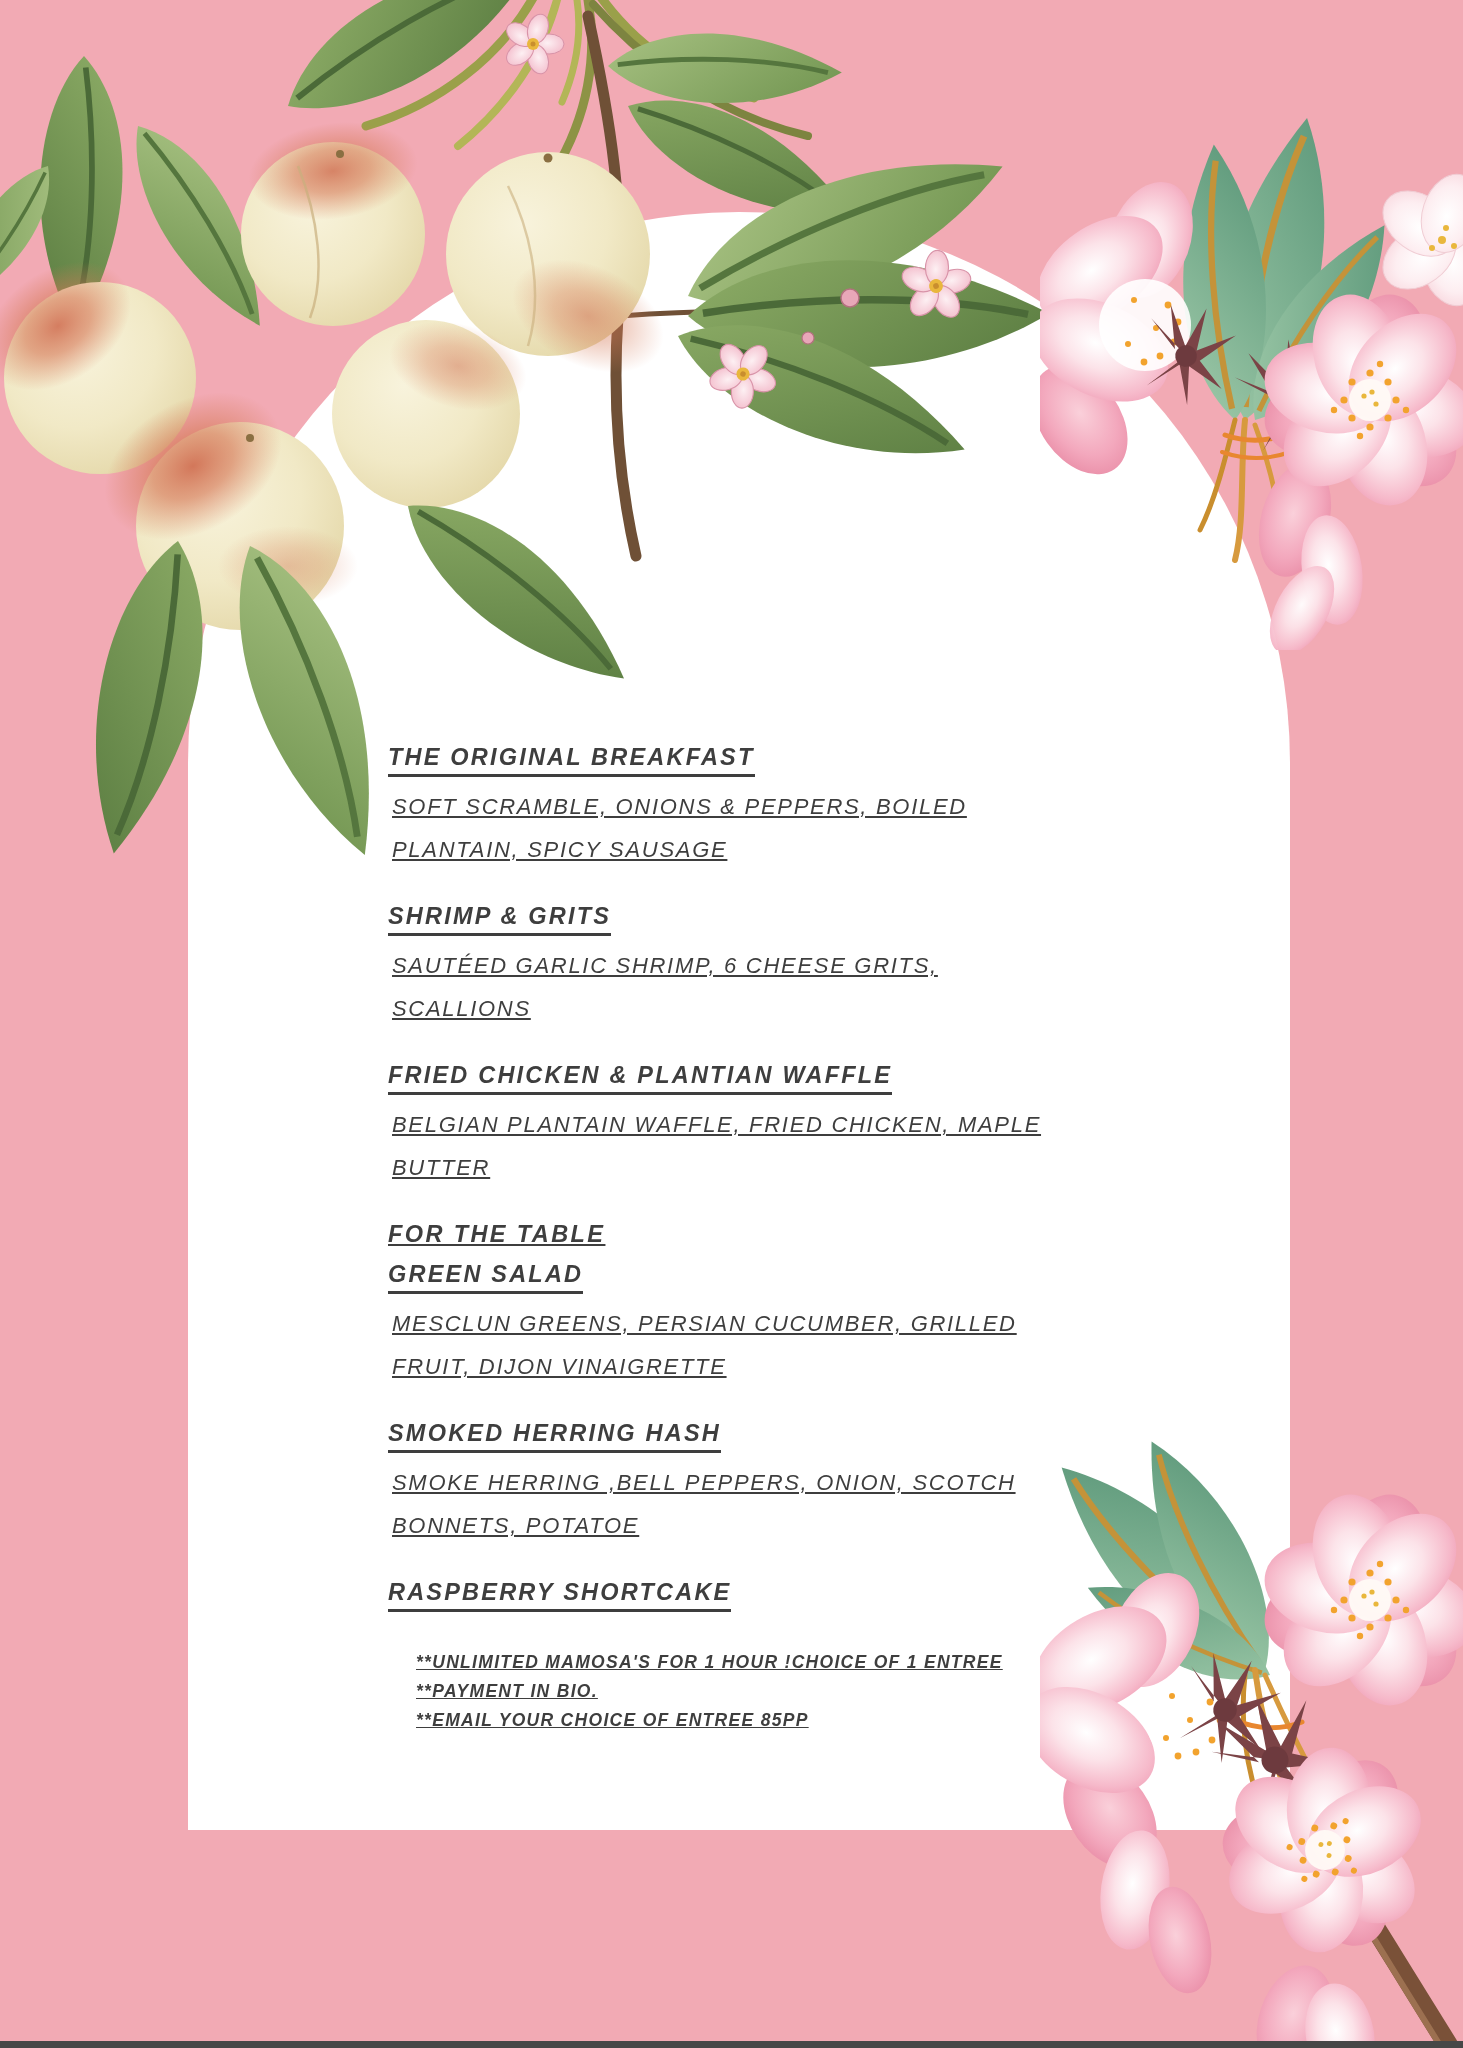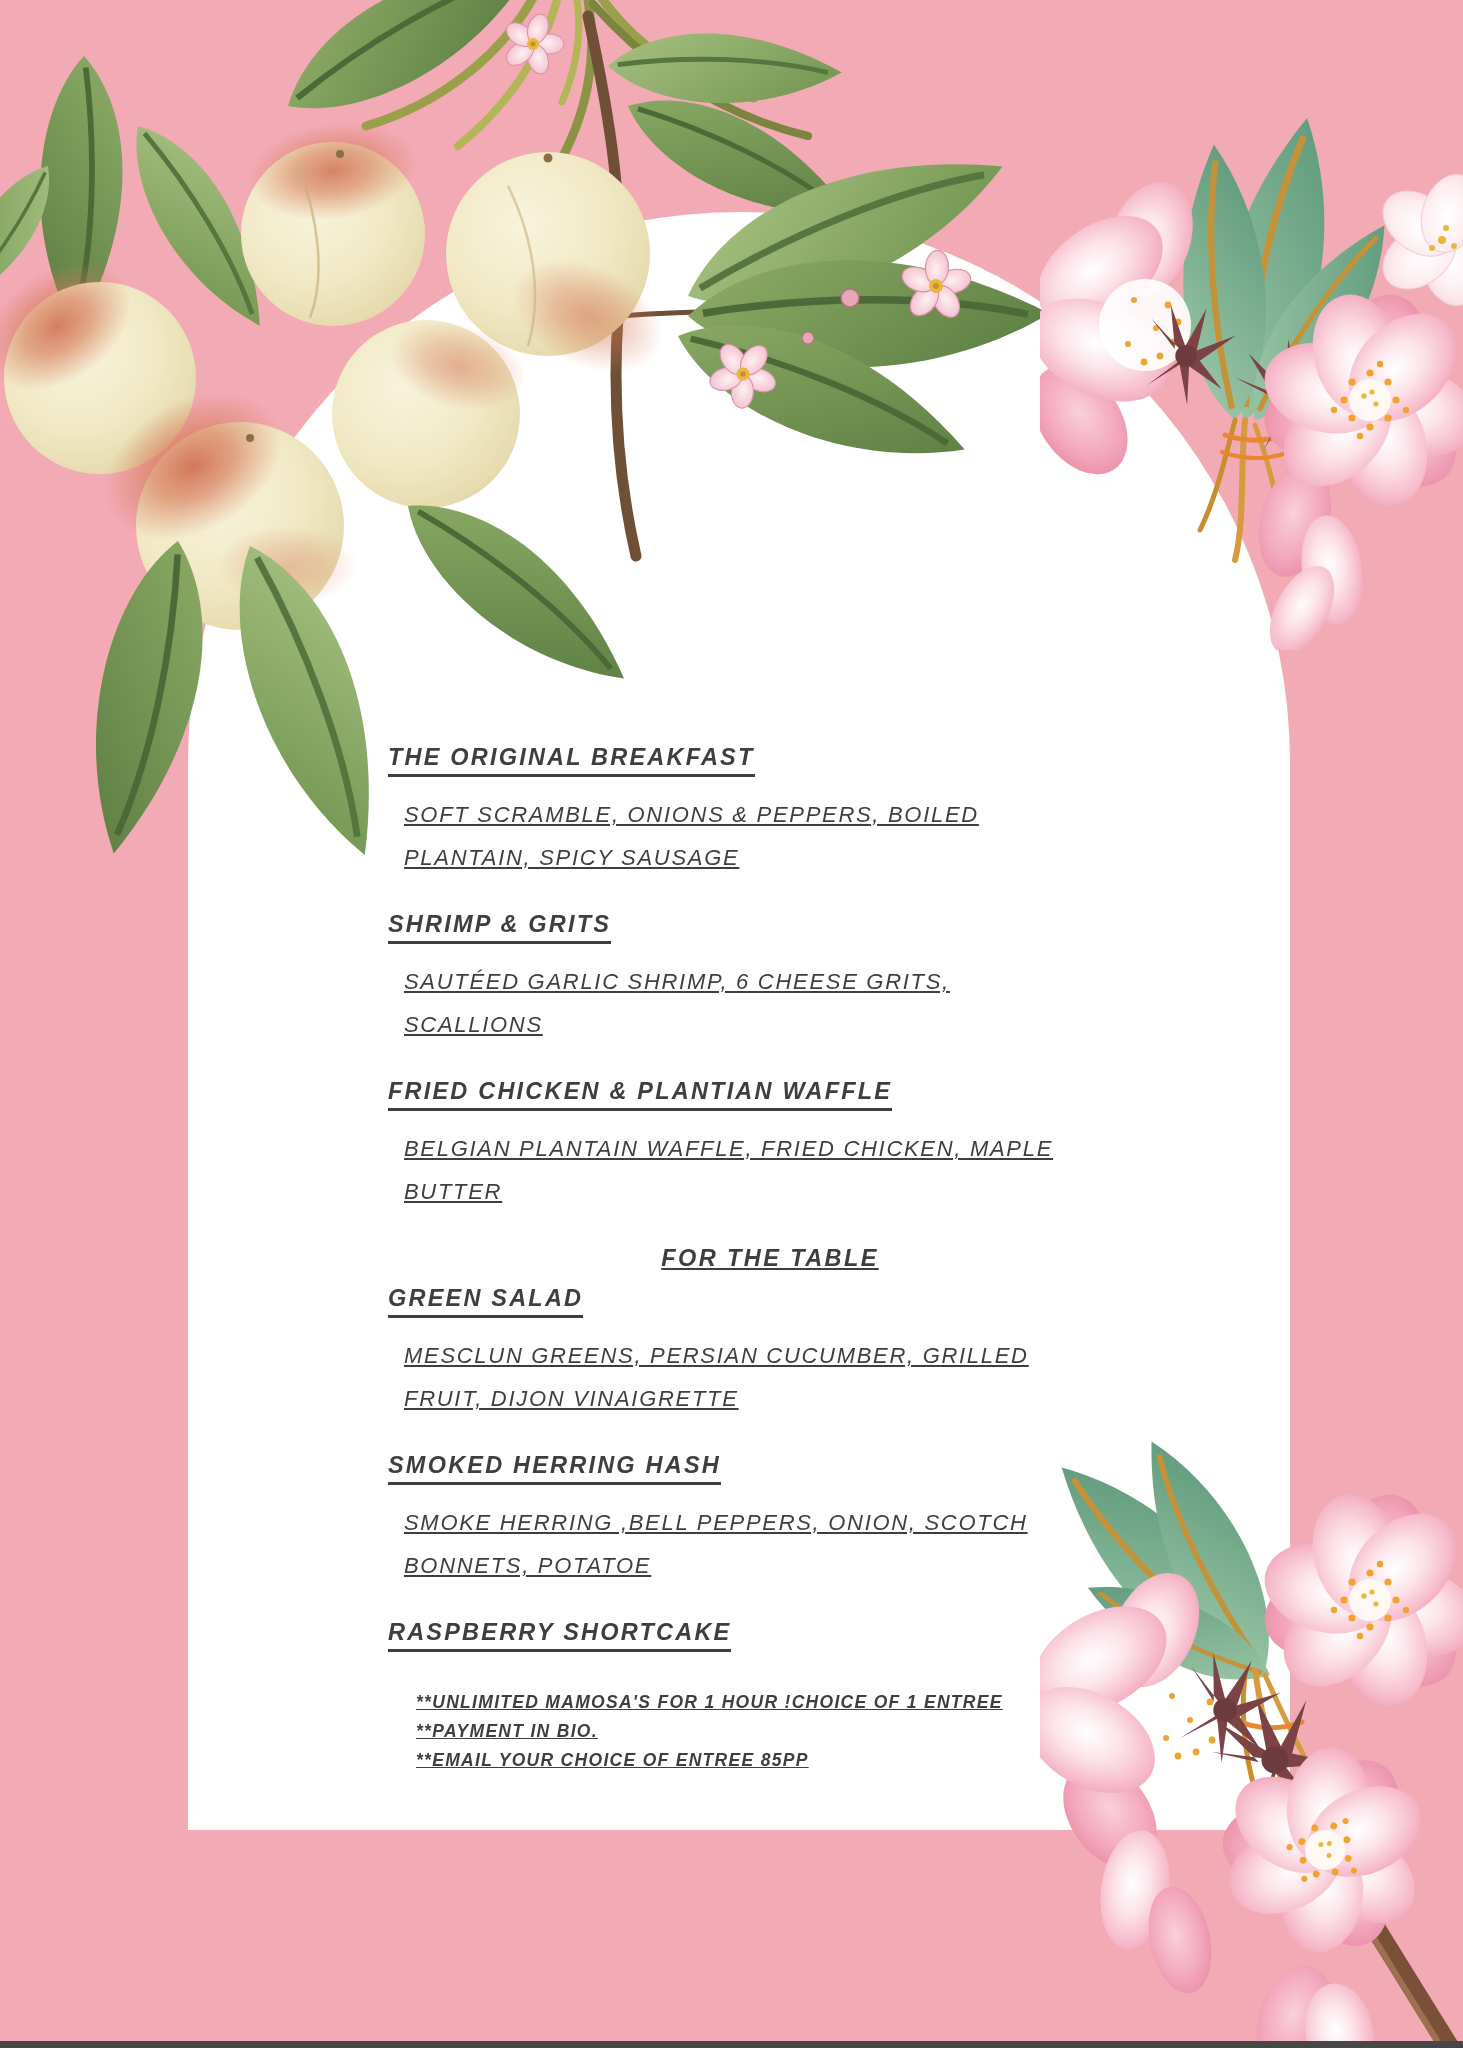--- a/index.html
+++ b/index.html
@@ -17,25 +17,25 @@
   }
   .illus { position:absolute; }
   .illus-a { left:-12px; top:-14px; }
   .illus-b { left:1040px; top:90px; }
   .illus-c { left:1040px; top:1420px; }
   .menu { position:absolute; left:388px; top:742px; width:764px;text-decoration:underline; }
   .menu-section { margin:0 0 30px 0; }
   .menu-section h3 { margin:0 0 8px 0; font-size:23.5px; line-height:30px; font-weight:700; letter-spacing:2.2px; }
   .menu-section h3 .u { display:inline-block; border-bottom:3px solid #3E3E3E; padding-bottom:2px; }
   .menu-section .desc {
-    margin:16px; font-size:22px; line-height:43px; font-weight:400;
+    margin:4px; font-size:22px; line-height:43px; font-weight:400;
     letter-spacing:1.7px; white-space:pre-line;
   }
   .table-header {
-    margin:14px 0 10px 0; text-align:center;
+    margin:14px 0 10px 0; 
     font-size:23.5px; line-height:30px; font-weight:700; letter-spacing:2.4px;
   }
   .footnotes { margin-top:36px; }
   .footnotes div { font-size:17.5px; line-height:29px; font-weight:700; letter-spacing:1.3px;margin-left:28px; }
   .bottom-bar { position:absolute; left:0; bottom:0; width:100%; height:7px; background:#474747; }
 </style>
 </head>
 <body>
 
 <div class="stage">

